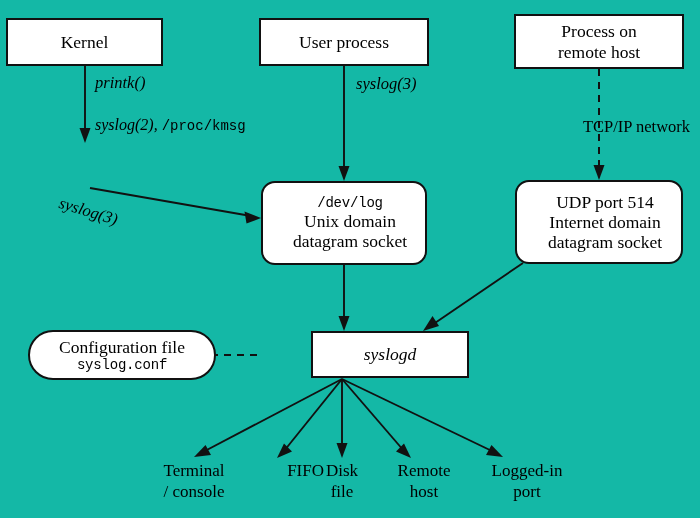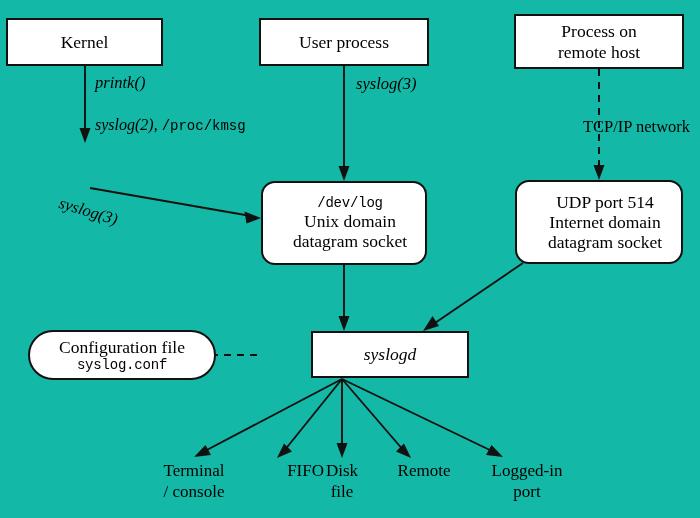--- a/index.html
+++ b/index.html
@@ -218,20 +218,21 @@
     <div></div>
   </div>
 
   <div class="sink" style="left:302px; top:461px; width:80px;">
     <div>Disk</div>
     <div>file</div>
   </div>
 
   <div class="sink" style="left:374px; top:461px; width:100px;">
     <div>Remote</div>
+    <div>host</div>
   </div>
 
   <div class="sink" style="left:468px; top:461px; width:118px;">
     <div>Logged-in</div>
     <div>port</div>
   </div>
 
 </div>
 
 </body></html>

